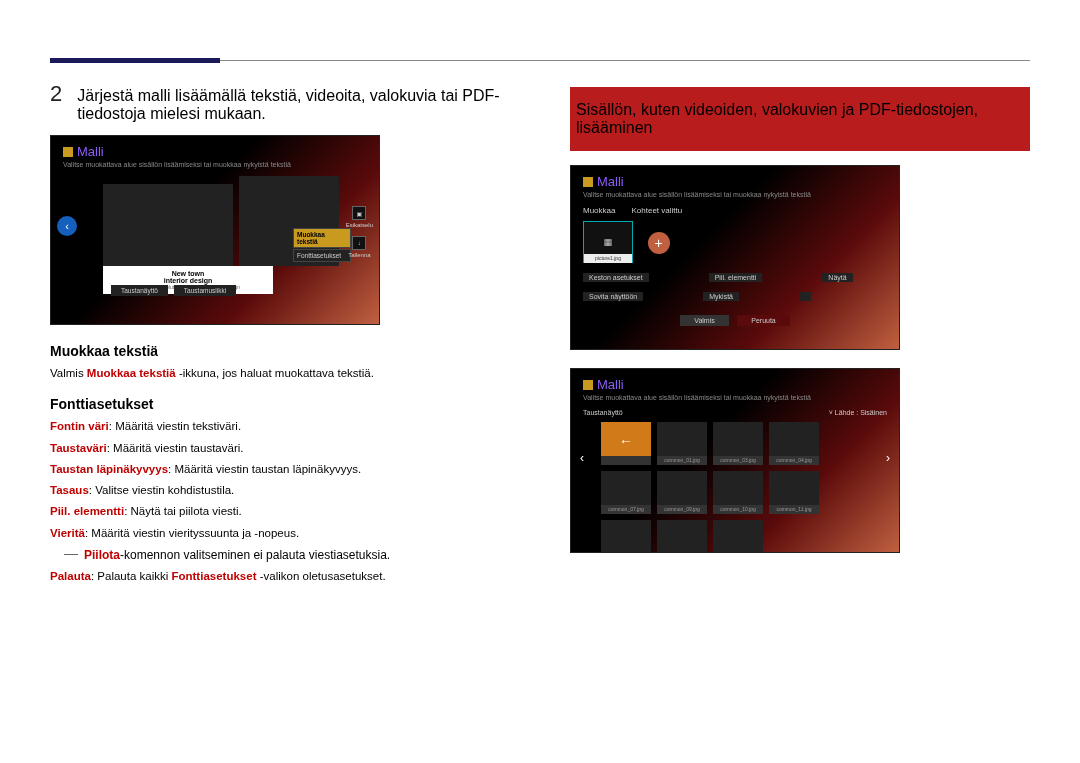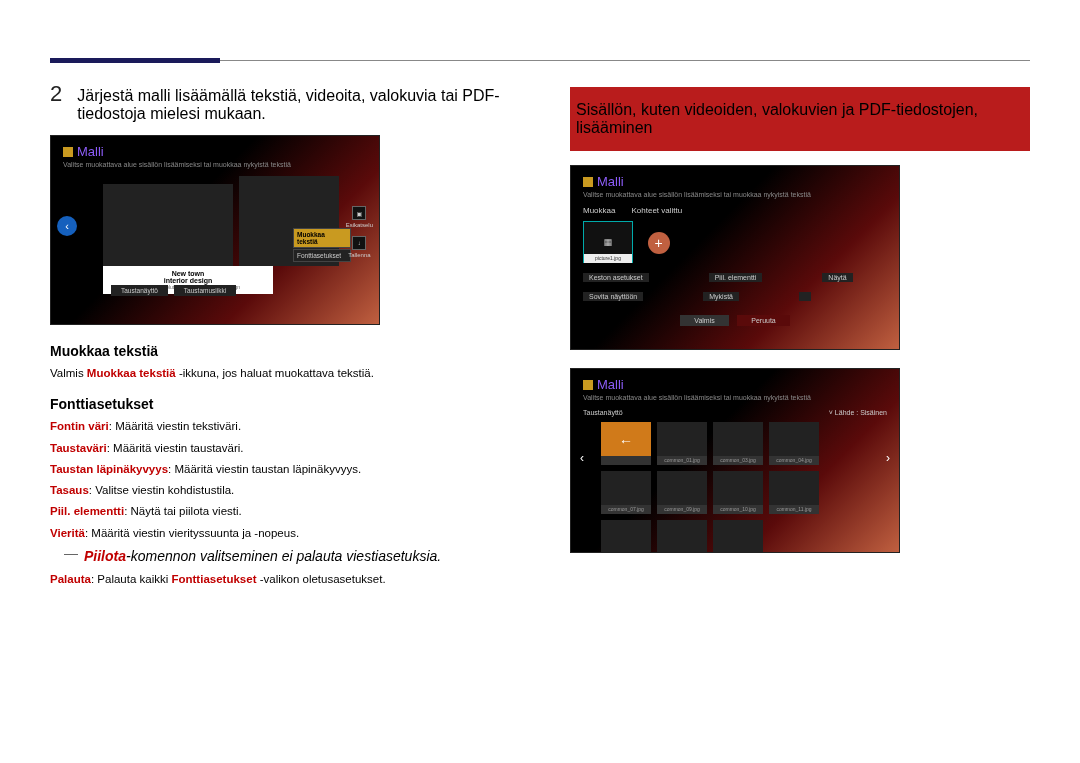--- a/index.html
+++ b/index.html
@@ -10,21 +10,21 @@
   .col { flex:1; }
   .step-row { display:flex; align-items:flex-start; gap:15px; margin-bottom:12px; }
   .step-num { font-size:22px; font-weight:normal; color:#222; }
   .step-text { font-size:16px; padding-top:6px; }
   .hl-head { display:inline-block; background:#b91c1c; font-size:16px; font-weight:normal; padding:14px 6px; margin:6px 0 14px 0; }
   .sub-head { font-size:14px; font-weight:bold; margin:14px 0 6px 0; }
   .para { font-size:11.5px; margin:4px 0; line-height:1.5; }
   .red { color:#c00000; font-weight:bold; }
   .note-row { display:flex; align-items:flex-start; gap:6px; margin:4px 0 4px 14px; }
   .note-dash { width:14px; border-top:1px solid #666; margin-top:8px; flex:none; }
-  .note-text { font-size:14px; line-height:1.5;font-style:italic; }
+  .note-text { font-size:12px; line-height:1.5; }
 
   
   .shot { background:#000; border:1px solid #222; position:relative; overflow:hidden; margin-bottom:18px; }
   .shot-grad::after { content:""; position:absolute; inset:0; background:linear-gradient(135deg,#000 40%,#5a0a0a 70%,#c06040 100%); }
   .shot-content { position:relative; z-index:2; padding:8px 12px; color:#ccc; font-size:9px; }
   .shot-title { display:flex; align-items:center; gap:4px; font-size:13px; color:#8b5cf6; }
   .shot-title .sq { width:10px; height:10px; background:#c99a20; display:inline-block; }
   .shot-sub { font-size:7px; color:#888; margin:2px 0 8px 0; }
 
   

